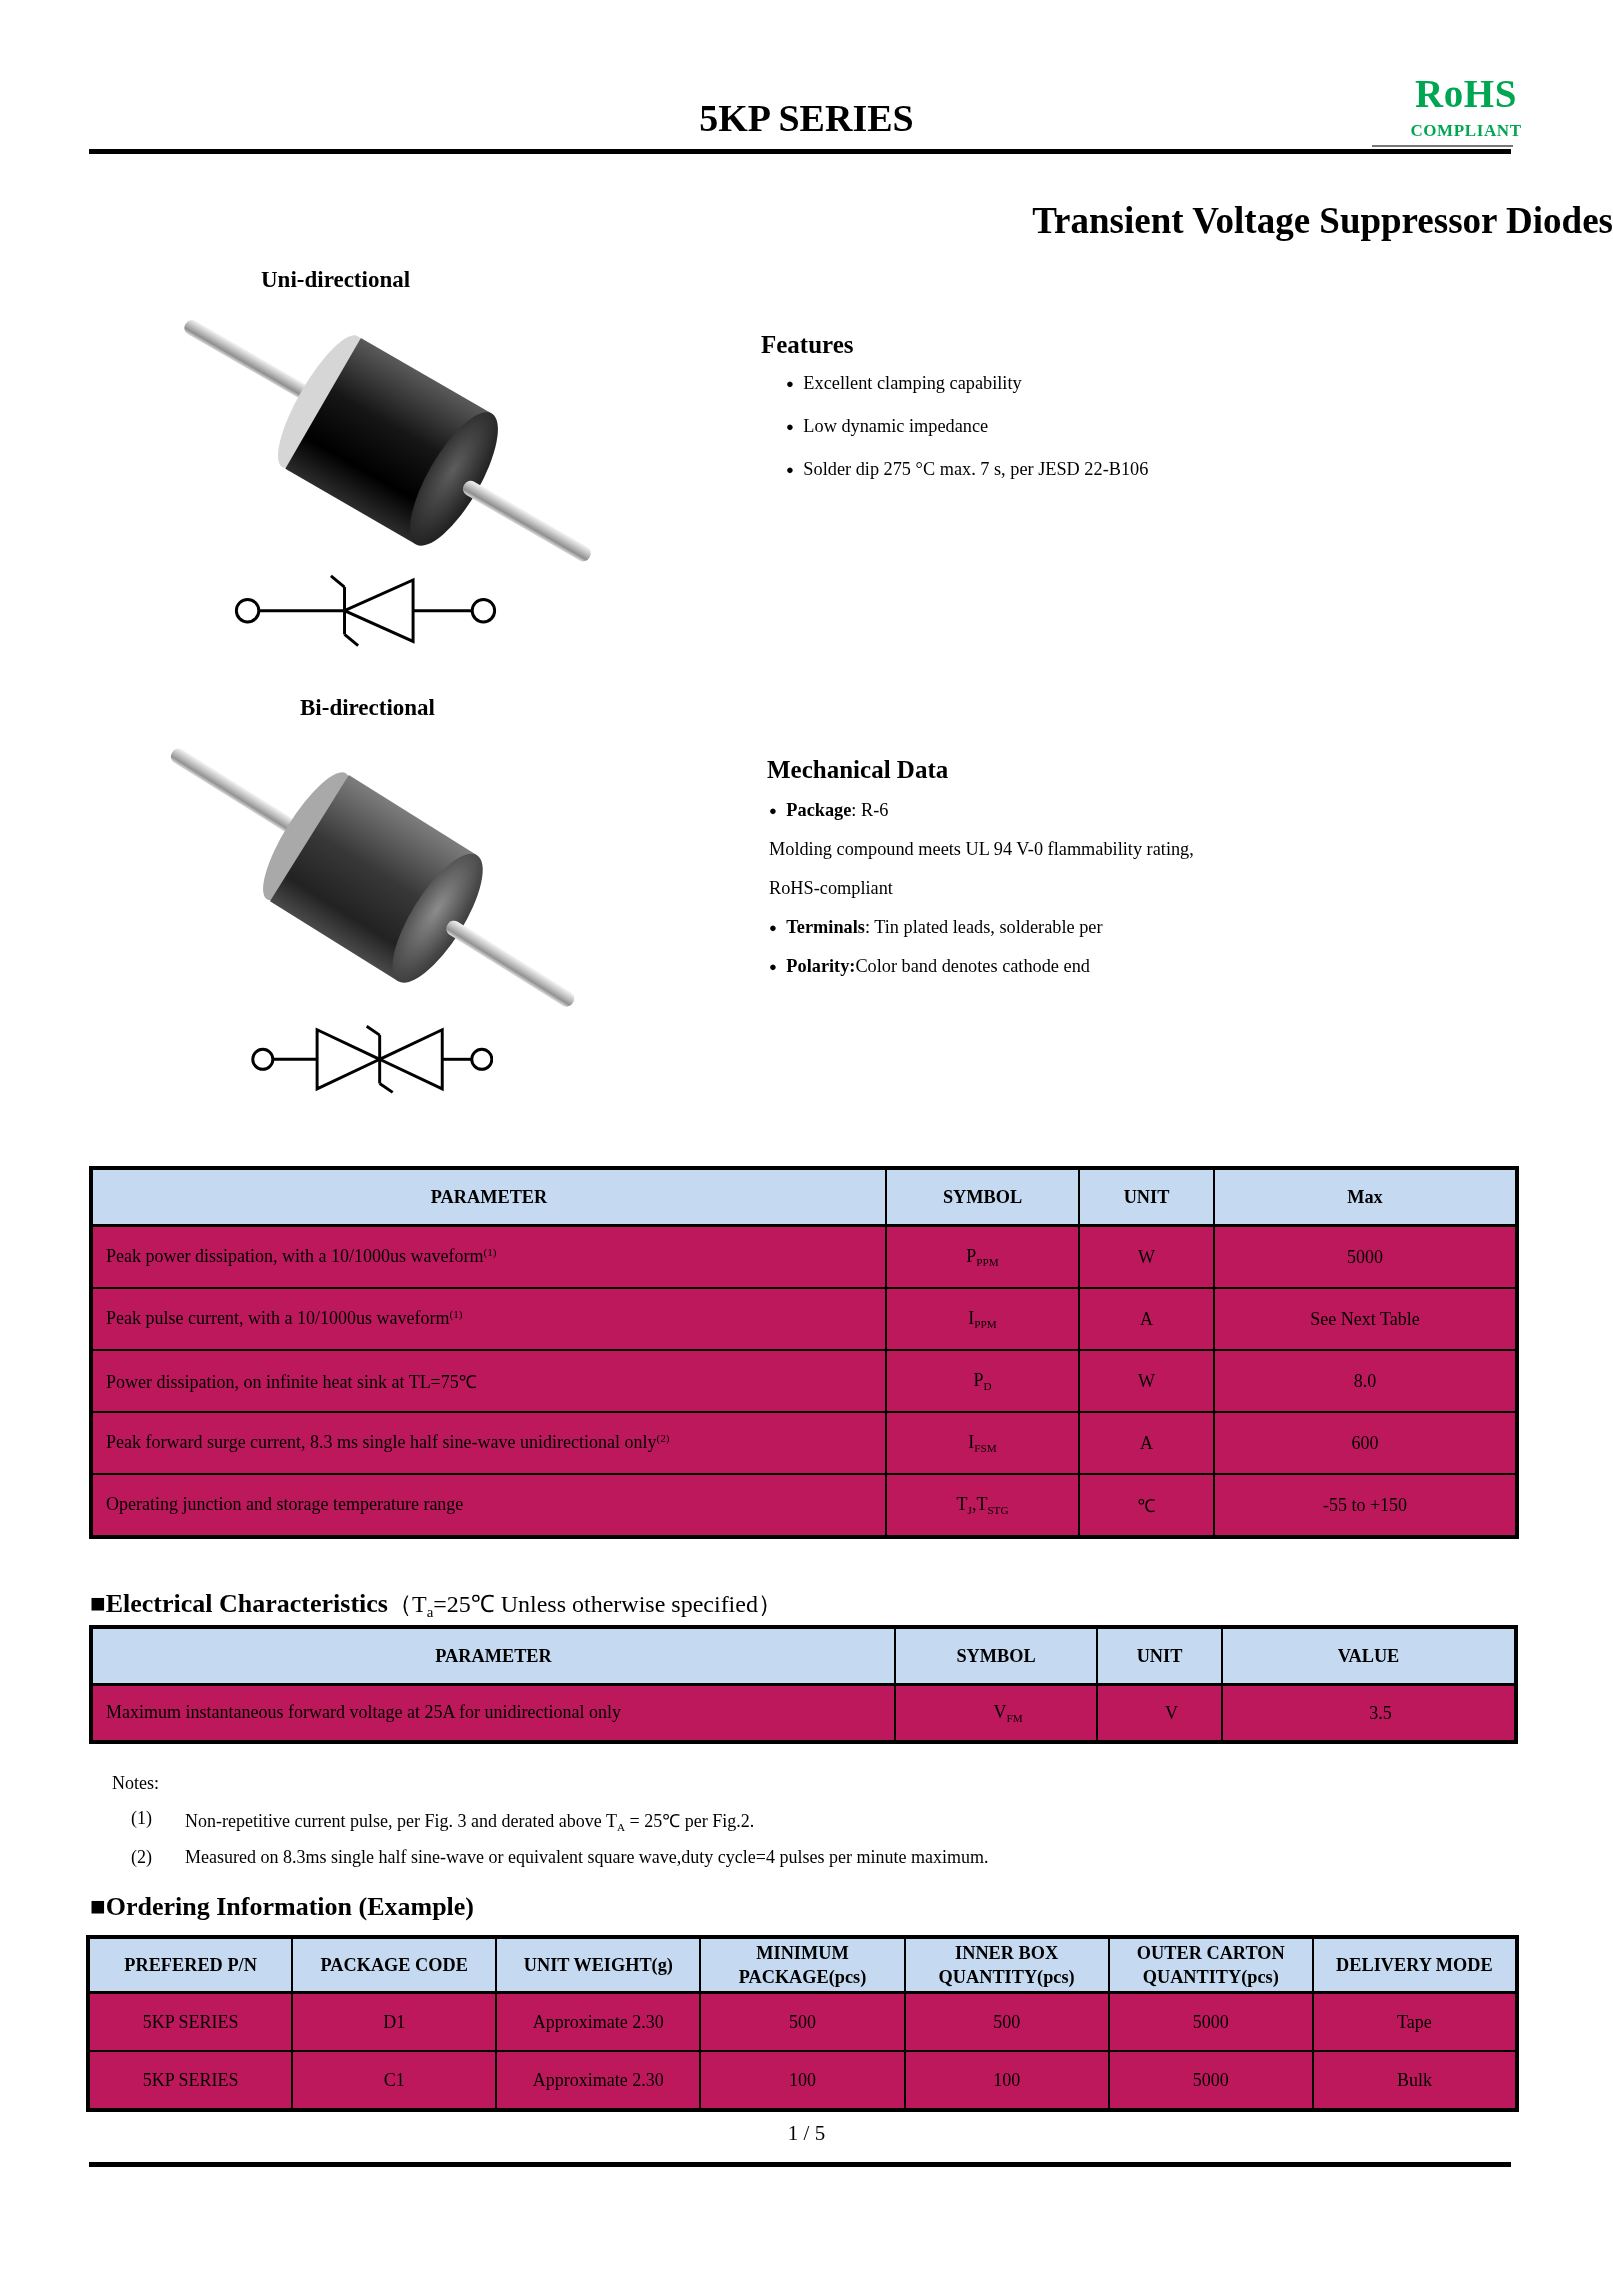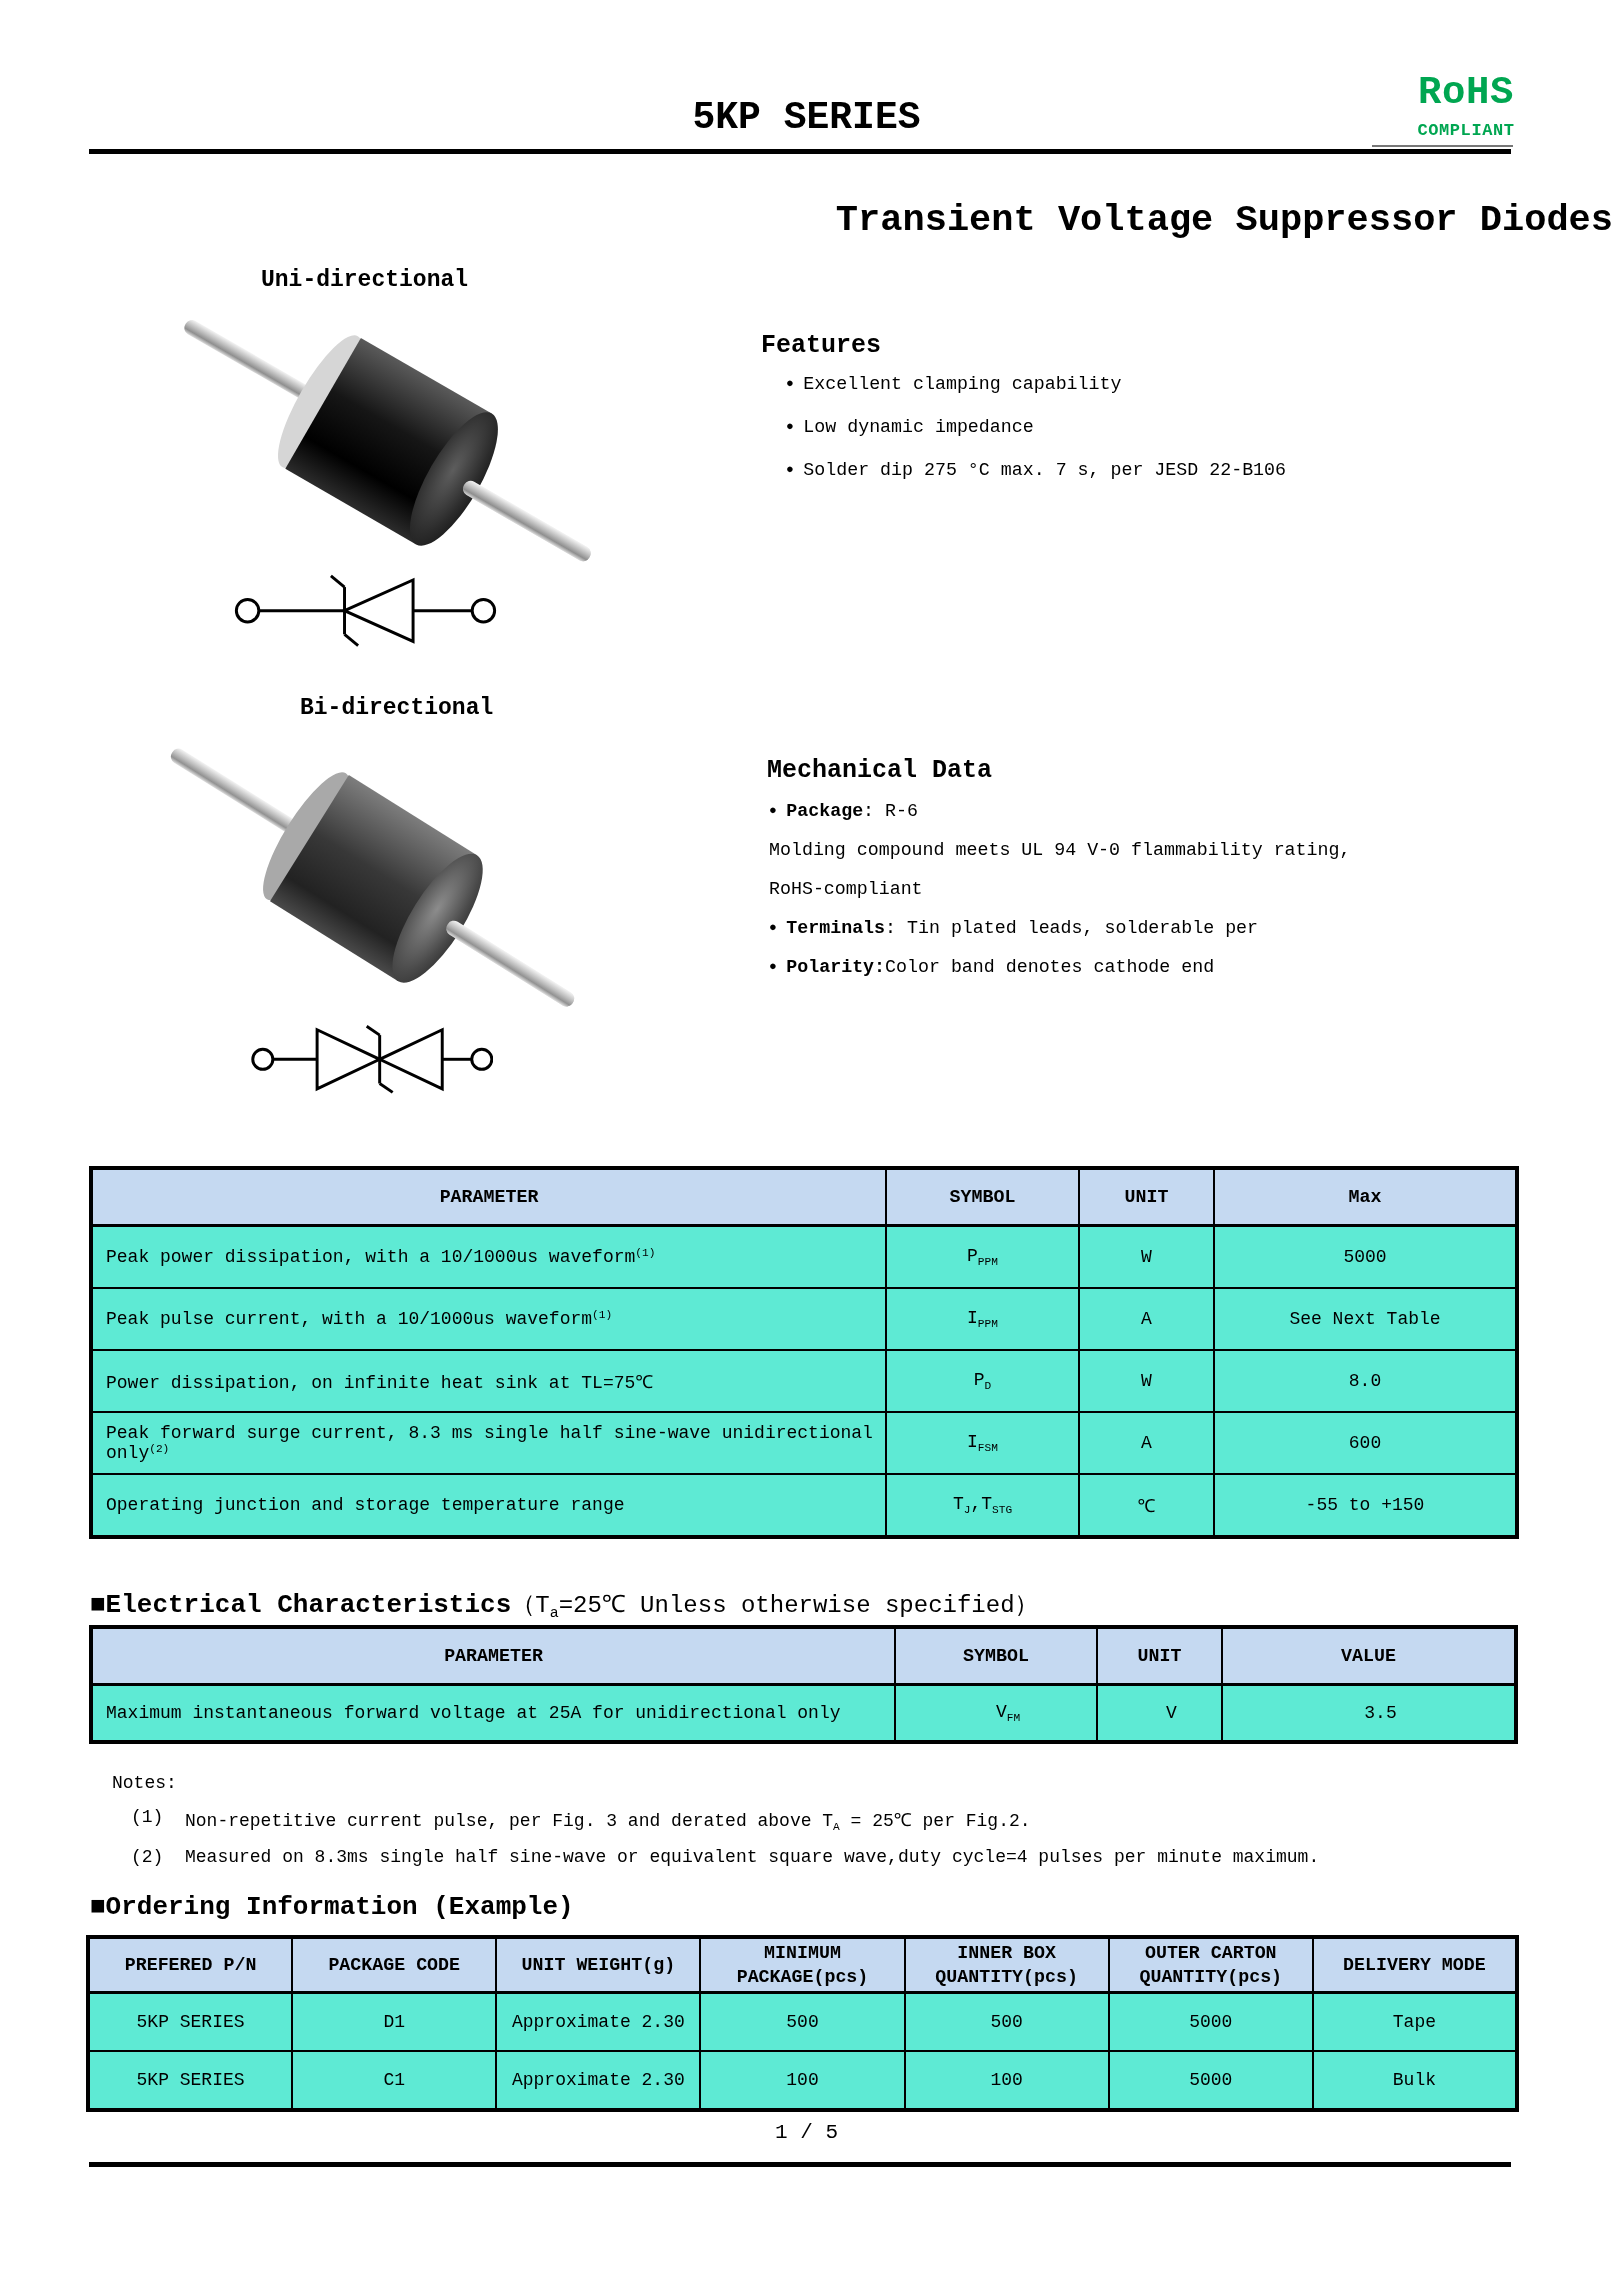--- a/index.html
+++ b/index.html
@@ -1,20 +1,20 @@
 <!DOCTYPE html>
 <html style="font-size:9.5px"><head>
 <meta charset="utf-8">
 <style>
   html,body{margin:0;padding:0;background:#ffffff;}
   .page{
     position:relative;
     width:1613px;height:2295px;
     background:#ffffff;
-    font-family:Liberation Mono, monospace;
+    font-family:Liberation Serif, serif;
     color:#000;
     overflow:hidden;
   }
   .abs{position:absolute;}
 
   
   .main-title{top:99px;left:0;width:1613px;text-align:center;font-size:38px;font-weight:bold;line-height:38px;}
   .rohs-box{top:74px;left:1383px;width:166px;text-align:center;color:#00A651;}
   .rohs-big{font-size:39px;font-weight:bold;line-height:39px;letter-spacing:0.6px;}
   .rohs-small{margin-top:8.3px;font-size:17px;font-weight:bold;letter-spacing:0.6px;}
@@ -35,21 +35,21 @@
   .mech-list{top:791px;left:769px;width:769px;}
   .mech-line{height:39px;display:flex;align-items:center;font-size:18.3px;}
   .mech-line b{margin-right:0;}
   .mech-indent{padding-left:31px;}
 
   
   .mixed-heading{font-size:26px;font-weight:bold;}
   .mixed-heading .reg{font-weight:normal;font-size:24px;}
 
   
-  table{border-collapse:collapse;table-layout:fixed;background:#5eead4;}
+  table{border-collapse:collapse;table-layout:fixed;background:#be185d;}
   table.data-table{border:4.1px solid #000;}
   .data-table td,.data-table th{border:2.4px solid #000;font-size:18px;text-align:center;vertical-align:middle;padding:0;}
   .data-table th{background:#C5D9F1;font-weight:bold;font-size:18.3px;line-height:24px;}
   .head-row th{height:54px;border-bottom:3.5px solid #000;}
   .mr-row td{height:60px;}
   .ec-row td{height:54px;padding-left:24px;}
   .ord-head th{height:52px;}
   .ord-row td{height:56px;}
   .pcell{text-align:left !important;padding-left:13px !important;}
   sub{font-size:0.62em;vertical-align:-0.35em;}

